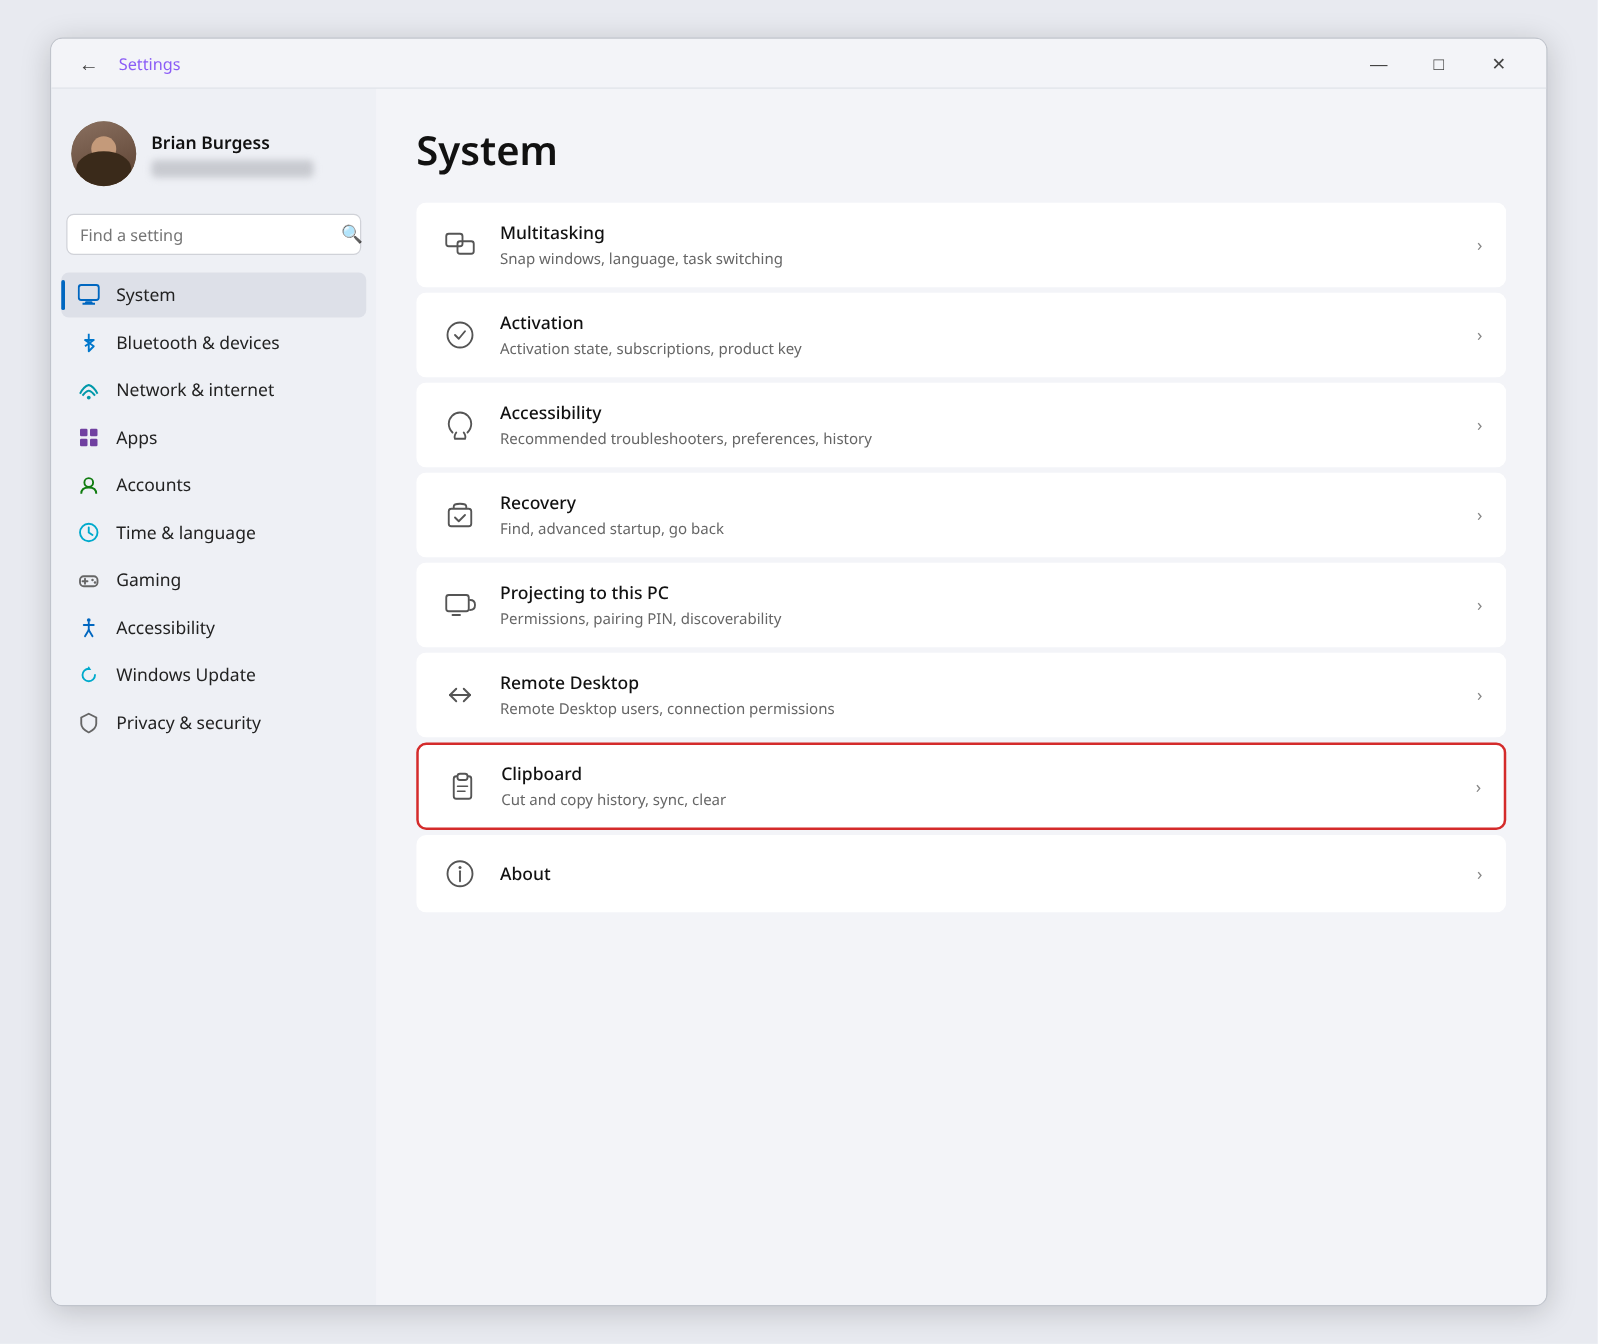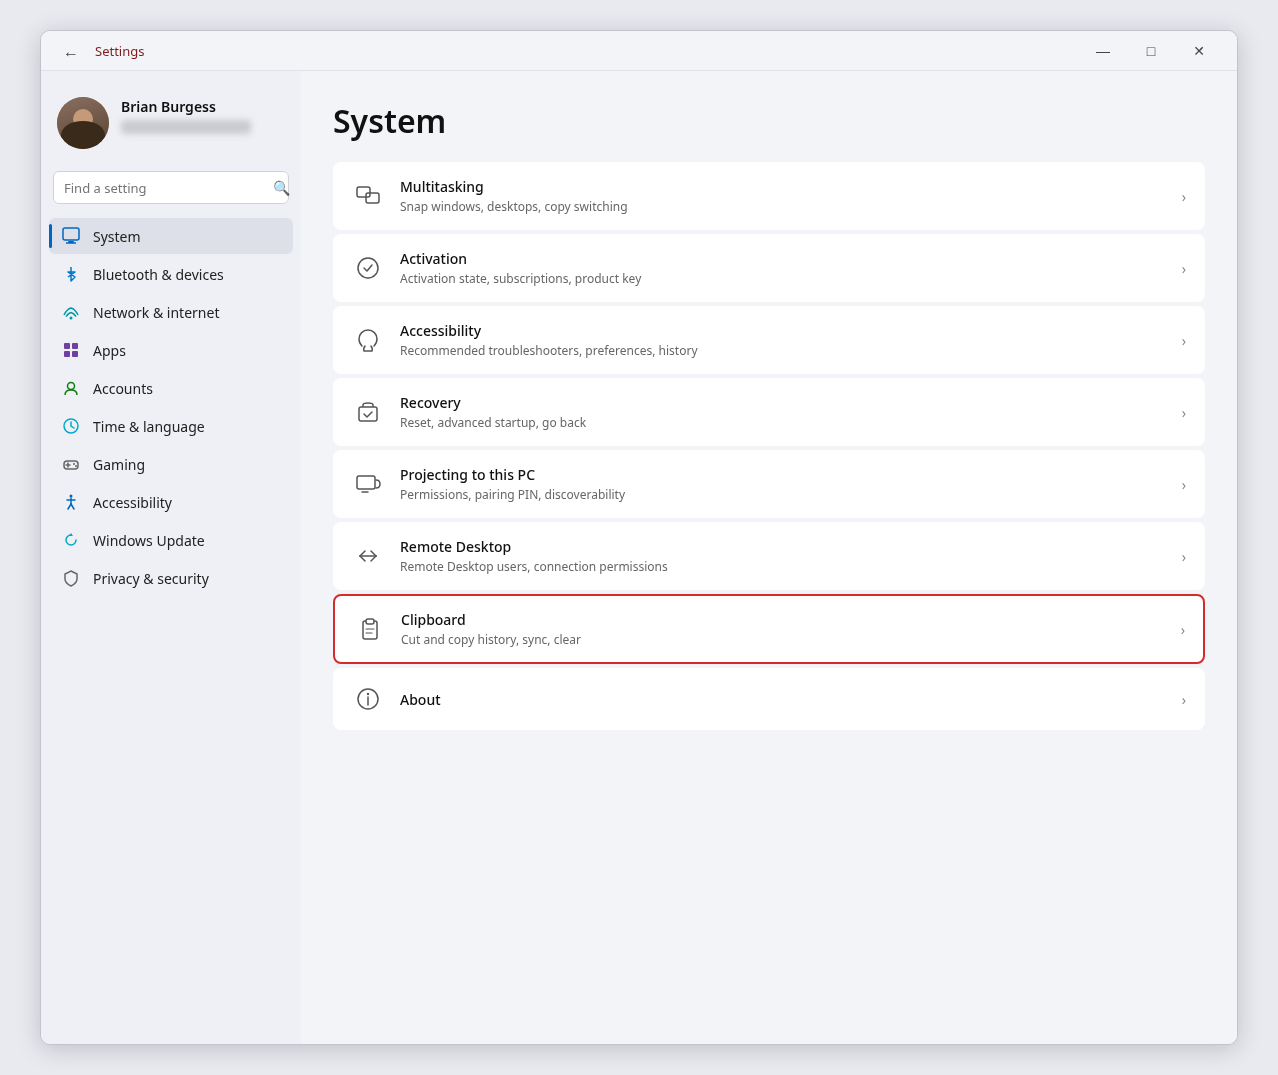--- a/index.html
+++ b/index.html
@@ -27,21 +27,21 @@
       height: 40px;
       background: #f3f4f8;
       display: flex;
       align-items: center;
       padding: 0 16px;
       flex-shrink: 0;
       border-bottom: 1px solid #e0e2e8;
     }
     .titlebar-title {
       font-size: 13px;
-      color: #7f1d1d;
+      color: #8b5cf6;
       margin-left: 10px;
       font-weight: 400;
     }
     .titlebar-controls {
       margin-left: auto;
       display: flex;
       gap: 4px;
     }
     .titlebar-btn {
       width: 44px;
@@ -67,20 +67,21 @@
       background: #eef0f5;
       padding: 16px 8px;
       display: flex;
       flex-direction: column;
       gap: 2px;
       flex-shrink: 0;
       overflow-y: auto;
     }
     .user-profile {
       display: flex;
+      align-items: center;
       gap: 12px;
       padding: 10px 8px 16px 8px;
     }
     .avatar {
       width: 52px;
       height: 52px;
       border-radius: 50%;
       background: #7a6855;
       overflow: hidden;
       flex-shrink: 0;
@@ -403,21 +404,21 @@
 
         <div class="setting-card">
           <div class="setting-icon">
             <svg width="28" height="28" viewBox="0 0 28 28" fill="none">
               <rect x="3" y="5" width="13" height="10" rx="2" stroke="#555" stroke-width="1.5" fill="none"></rect>
               <rect x="12" y="11" width="13" height="10" rx="2" stroke="#555" stroke-width="1.5" fill="none"></rect>
             </svg>
           </div>
           <div class="setting-text">
             <div class="setting-title">Multitasking</div>
-            <div class="setting-desc">Snap windows, desktops, copy switching</div>
+            <div class="setting-desc">Snap windows, language, task switching</div>
           </div>
           <span class="chevron">›</span>
         </div>
 
         <div class="setting-card">
           <div class="setting-icon">
             <svg width="28" height="28" viewBox="0 0 28 28" fill="none">
               <circle cx="14" cy="14" r="10" stroke="#555" stroke-width="1.5" fill="none"></circle>
               <path d="M10 14 L13 17 L18 11" stroke="#555" stroke-width="1.5" stroke-linecap="round" stroke-linejoin="round"></path>
             </svg>
@@ -446,21 +447,21 @@
         <div class="setting-card">
           <div class="setting-icon">
             <svg width="28" height="28" viewBox="0 0 28 28" fill="none">
               <rect x="5" y="9" width="18" height="14" rx="2" stroke="#555" stroke-width="1.5" fill="none"></rect>
               <path d="M9 9 L9 7 Q9 5 14 5 Q19 5 19 7 L19 9" stroke="#555" stroke-width="1.5" fill="none"></path>
               <path d="M10 16 L13 19 L18 14" stroke="#555" stroke-width="1.5" stroke-linecap="round" stroke-linejoin="round"></path>
             </svg>
           </div>
           <div class="setting-text">
             <div class="setting-title">Recovery</div>
-            <div class="setting-desc">Reset, advanced startup, go back</div>
+            <div class="setting-desc">Find, advanced startup, go back</div>
           </div>
           <span class="chevron">›</span>
         </div>
 
         <div class="setting-card">
           <div class="setting-icon">
             <svg width="28" height="28" viewBox="0 0 28 28" fill="none">
               <rect x="3" y="6" width="18" height="13" rx="2" stroke="#555" stroke-width="1.5" fill="none"></rect>
               <line x1="8" y1="22" x2="14" y2="22" stroke="#555" stroke-width="1.5" stroke-linecap="round"></line>
               <path d="M22 10 Q26 10 26 14 Q26 18 22 18" stroke="#555" stroke-width="1.5" fill="none" stroke-linecap="round"></path>

